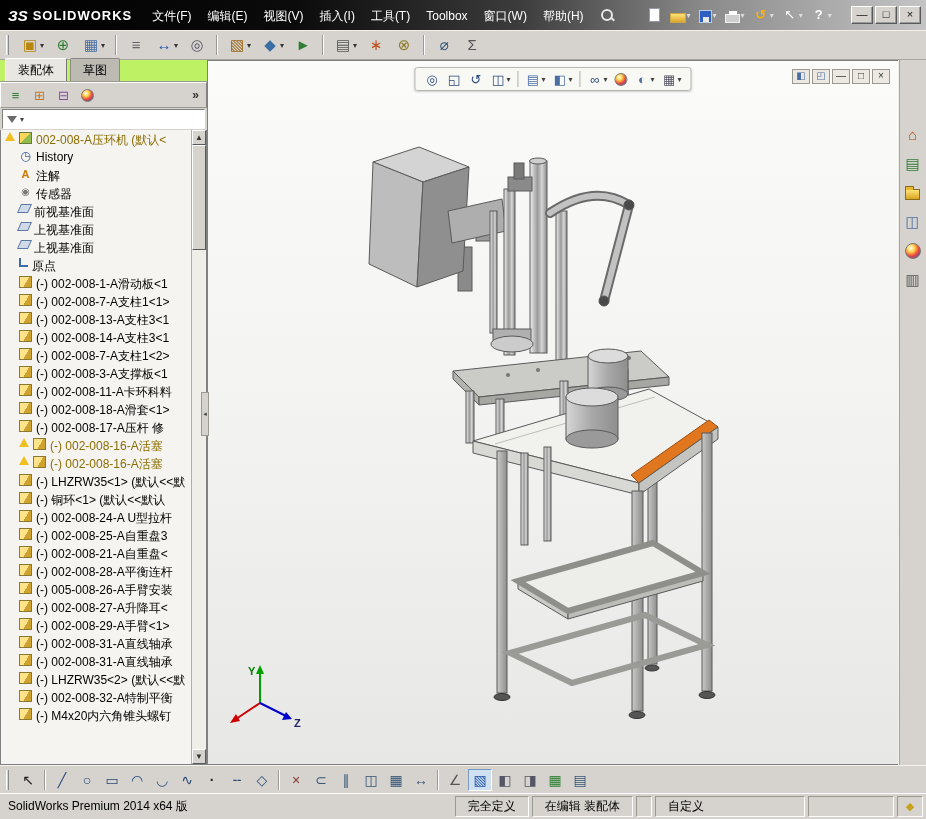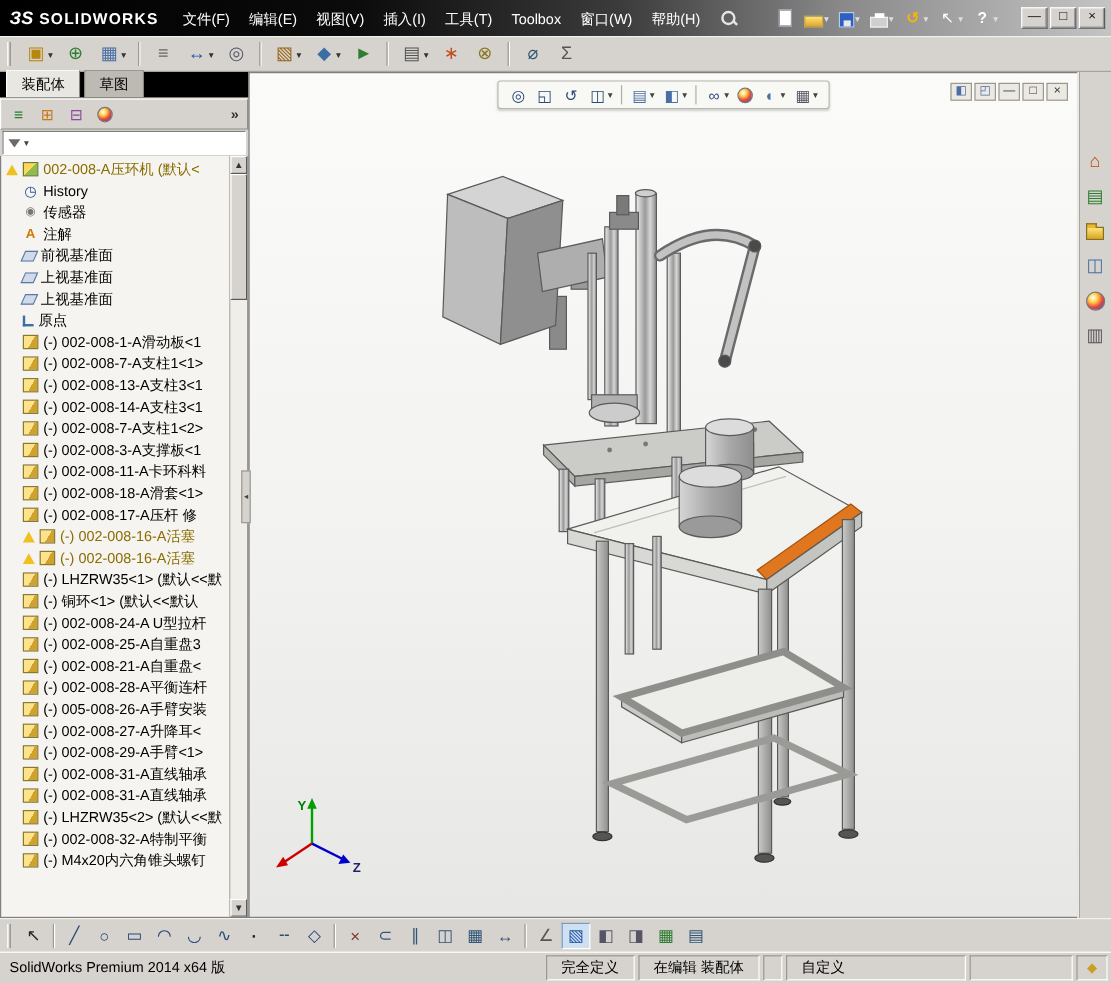--- a/index.html
+++ b/index.html
@@ -41,38 +41,38 @@
 .ribbon{position:absolute;left:0;top:30px;width:926px;height:30px;background:#d6d3ce;
  border-top:1px solid #f2f0ea;border-bottom:1px solid #a6a49e;display:flex;align-items:center;padding:0 6px;gap:2px}
 .grip{width:3px;height:20px;border-left:1px solid #fff;border-right:1px solid #8a8a8a;margin-right:6px}
 .ric{display:flex;align-items:center;height:24px;padding:0 3px;border:1px solid transparent}
 .ric .g{width:18px;height:18px;font-size:15px;line-height:18px}
 .ric .dd{color:#333}
 .ric[data-sep="true"]{width:2px;padding:0;height:20px;border:none;border-left:1px solid #9a9a94;border-right:1px solid #fff;margin:0 4px}
 
 
 .leftcol{position:absolute;left:0;top:60px;width:207px;height:705px;display:flex;flex-direction:column;background:#d6d3ce}
-.tabsrow{height:22px;display:flex;align-items:flex-end;padding-left:5px;background:#000000;border-bottom:1px solid #9a988f}
+.tabsrow{height:22px;display:flex;align-items:flex-end;padding-left:5px;background:#bef264;border-bottom:1px solid #9a988f}
 .tab{padding:3px 12px 2px;border:1px solid #8a8a84;border-bottom:none;background:#bdbab4;margin-right:3px;
  border-radius:2px 2px 0 0;white-space:nowrap}
 .tab[data-active="true"]{background:#e9e7e1;border-color:#fff #777 #e9e7e1 #fff}
 .managerbar{height:26px;display:flex;align-items:center;gap:3px;padding:2px 4px;background:#d6d3ce;
  border:1px solid;border-color:#fff #808080 #9a988f #fff}
 .mtab{width:21px;height:19px;display:flex;align-items:center;justify-content:center;border:1px solid transparent}
 .mtab .g{font-size:13px;width:15px;height:15px;line-height:15px}
 .moverflow{margin-left:auto;color:#333;padding-right:3px;font-weight:bold}
 .filterrow{height:20px;margin:1px 2px;background:#fff;border:1px solid;border-color:#808080 #fff #fff #808080;
  display:flex;align-items:center;padding:1px 4px;gap:3px}
 .funnel{width:0;height:0;border-left:5px solid transparent;border-right:5px solid transparent;border-top:7px solid #6a6a6a}
 .filter-dd{font-size:8px;color:#444}
 .filter-dd::before{content:"▾"}
 .filter-input{flex:1;height:14px}
 .tree{flex:1;background:#f5f4f0;border:1px solid #808080;border-top:none;display:flex;overflow:hidden}
 .treerows{flex:1;overflow:hidden;padding-top:2px}
-.trow{height:18px;display:flex;align-items:center;gap:4px;padding-left:4px;white-space:nowrap}
+.trow{height:18px;display:flex;align-items:flex-start;gap:4px;padding-left:4px;white-space:nowrap}
 .trow[data-lvl="1"]{padding-left:18px}
 .wtri{display:none;width:0;height:0;border-left:5px solid transparent;border-right:5px solid transparent;
  border-bottom:9px solid #f0c020;flex:0 0 auto}
 .trow[data-warn="true"] .wtri{display:block}
 .trow[data-warn="true"] .tlbl{color:#8a6d00}
 .ticon{width:13px;height:12px;flex:0 0 auto;font-size:10px;line-height:12px;text-align:center;position:relative}
 .trow[data-icon="assy"] .ticon{background:linear-gradient(135deg,#ffd658 50%,#8fbc4a 50%);border:1px solid #6a7a3a}
 .trow[data-icon="hist"] .ticon::before{content:"◷";color:#3a5a9a;font-size:12px}
 .trow[data-icon="sens"] .ticon::before{content:"◉";color:#777}
 .trow[data-icon="ann"] .ticon::before{content:"A";color:#d07800;font-weight:bold;font-size:11px}
@@ -300,29 +300,29 @@
       <div class="trow" data-icon="assy" data-warn="true" data-lvl="0">
             <span class="wtri"></span>
             <span class="ticon"></span>
             <span class="tlbl">002-008-A压环机 (默认&lt;</span>
           </div>
           <div class="trow" data-icon="hist" data-warn="false" data-lvl="1">
 
             <span class="ticon"></span>
             <span class="tlbl">History</span>
           </div>
+          <div class="trow" data-icon="ann" data-warn="false" data-lvl="1">
+
+            <span class="ticon"></span>
+            <span class="tlbl">注解</span>
+          </div>
           <div class="trow" data-icon="sens" data-warn="false" data-lvl="1">
 
             <span class="ticon"></span>
             <span class="tlbl">传感器</span>
-          </div>
-          <div class="trow" data-icon="ann" data-warn="false" data-lvl="1">
-
-            <span class="ticon"></span>
-            <span class="tlbl">注解</span>
           </div>
           <div class="trow" data-icon="plane" data-warn="false" data-lvl="1">
 
             <span class="ticon"></span>
             <span class="tlbl">前视基准面</span>
           </div>
           <div class="trow" data-icon="plane" data-warn="false" data-lvl="1">
 
             <span class="ticon"></span>
             <span class="tlbl">上视基准面</span>

